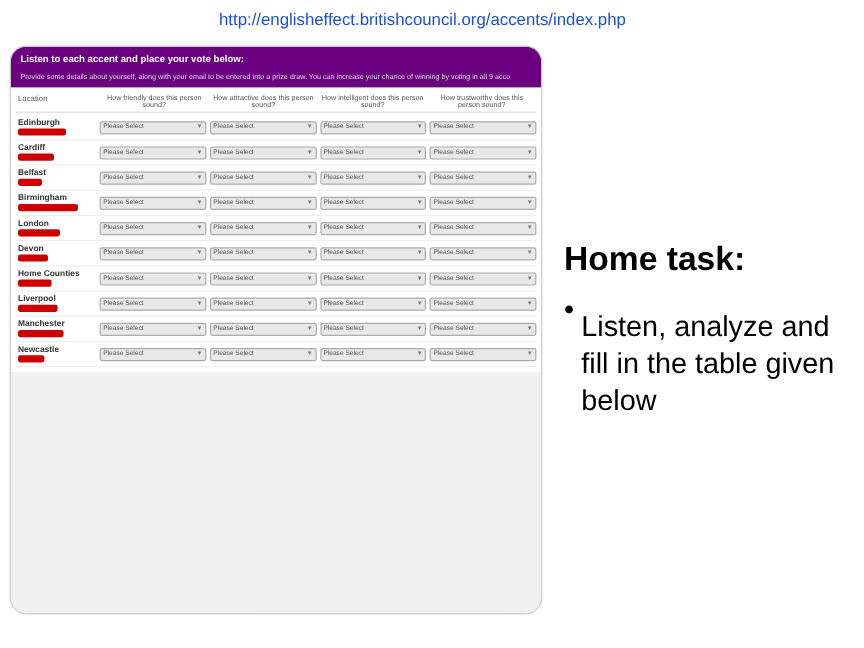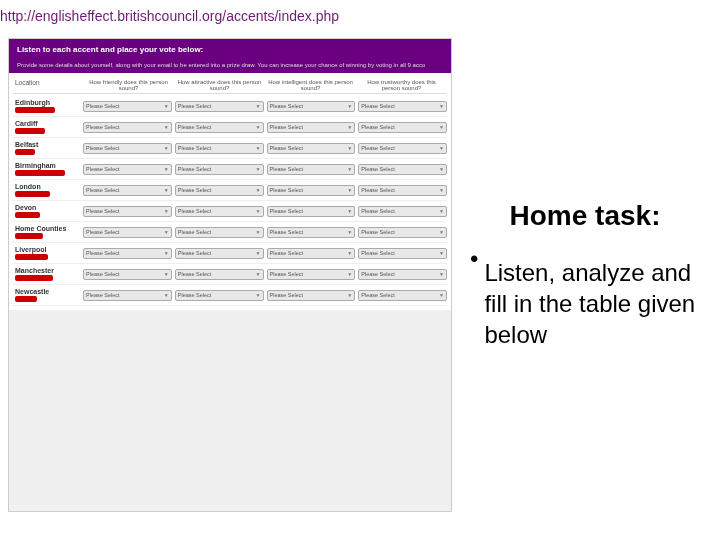--- a/index.html
+++ b/index.html
@@ -5,23 +5,24 @@
     * { margin: 0; padding: 0; box-sizing: border-box; }
     body {
       width: 720px;
       height: 540px;
       background: #ffffff;
       font-family: Arial, Helvetica, sans-serif;
       overflow: hidden;
     }
 
     .url-bar {
+      text-align: center;
       padding: 8px 16px 6px 0;
       font-size: 14px;
-      color: #701a75;
+      color: #1d4ed8;
     }
 
     .main-content {
       display: flex;
       flex-direction: row;
       width: 720px;
       height: 490px;
     }
 
     
@@ -29,21 +30,21 @@
       width: 460px;
       height: 490px;
       padding: 8px;
     }
 
     .website-screenshot {
       width: 100%;
       height: 100%;
       background: #f0f0f0;
       border: 1px solid #ccc;
-      border-radius: 0;
+      border-radius: 14px;
       overflow: hidden;
       font-size: 7px;
     }
 
     .site-header {
       background: #6a0080;
       color: white;
       padding: 6px 8px;
       font-size: 8px;
       font-weight: bold;
@@ -135,21 +136,21 @@
       color: #777;
     }
 
     
     .task-panel {
       width: 260px;
       height: 490px;
       display: flex;
       flex-direction: column;
       justify-content: center;
-      align-items: center;
+      align-items: flex-start;
       padding: 20px 20px 20px 10px;
     }
 
     .home-task-title {
       font-size: 28px;
       font-weight: bold;
       color: #000;
       margin-bottom: 10px;
       line-height: 1.2;
     }

